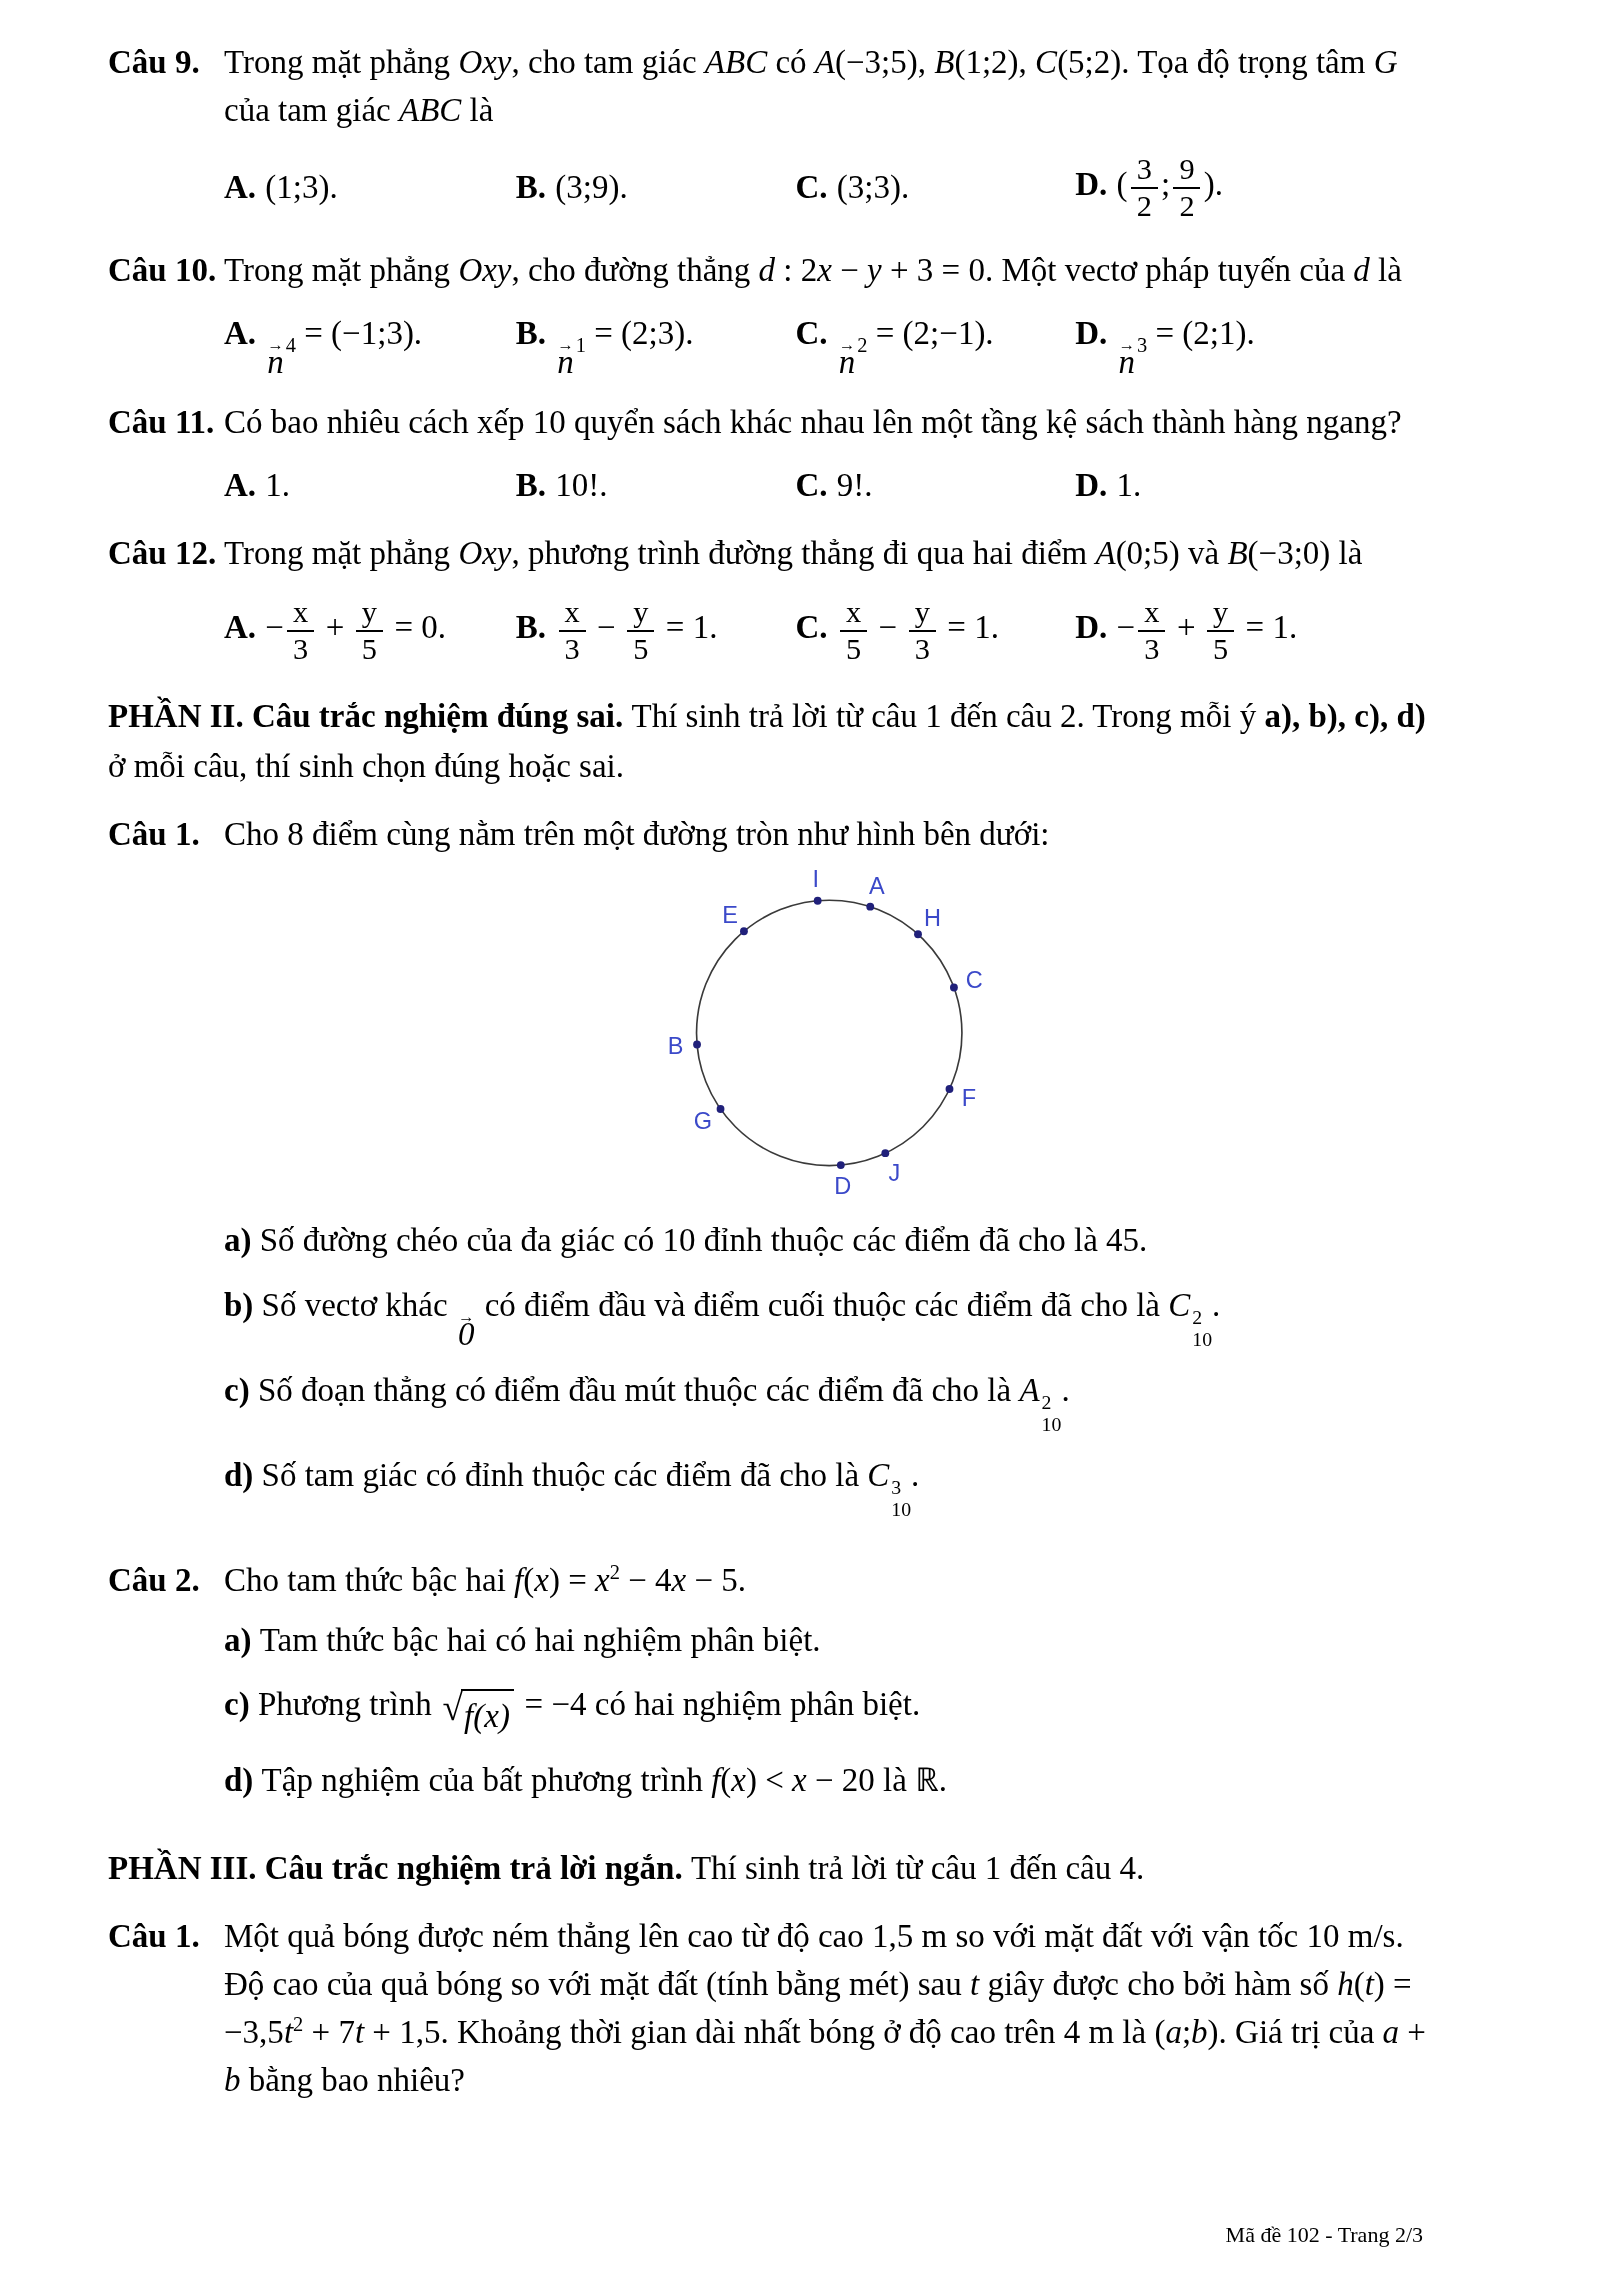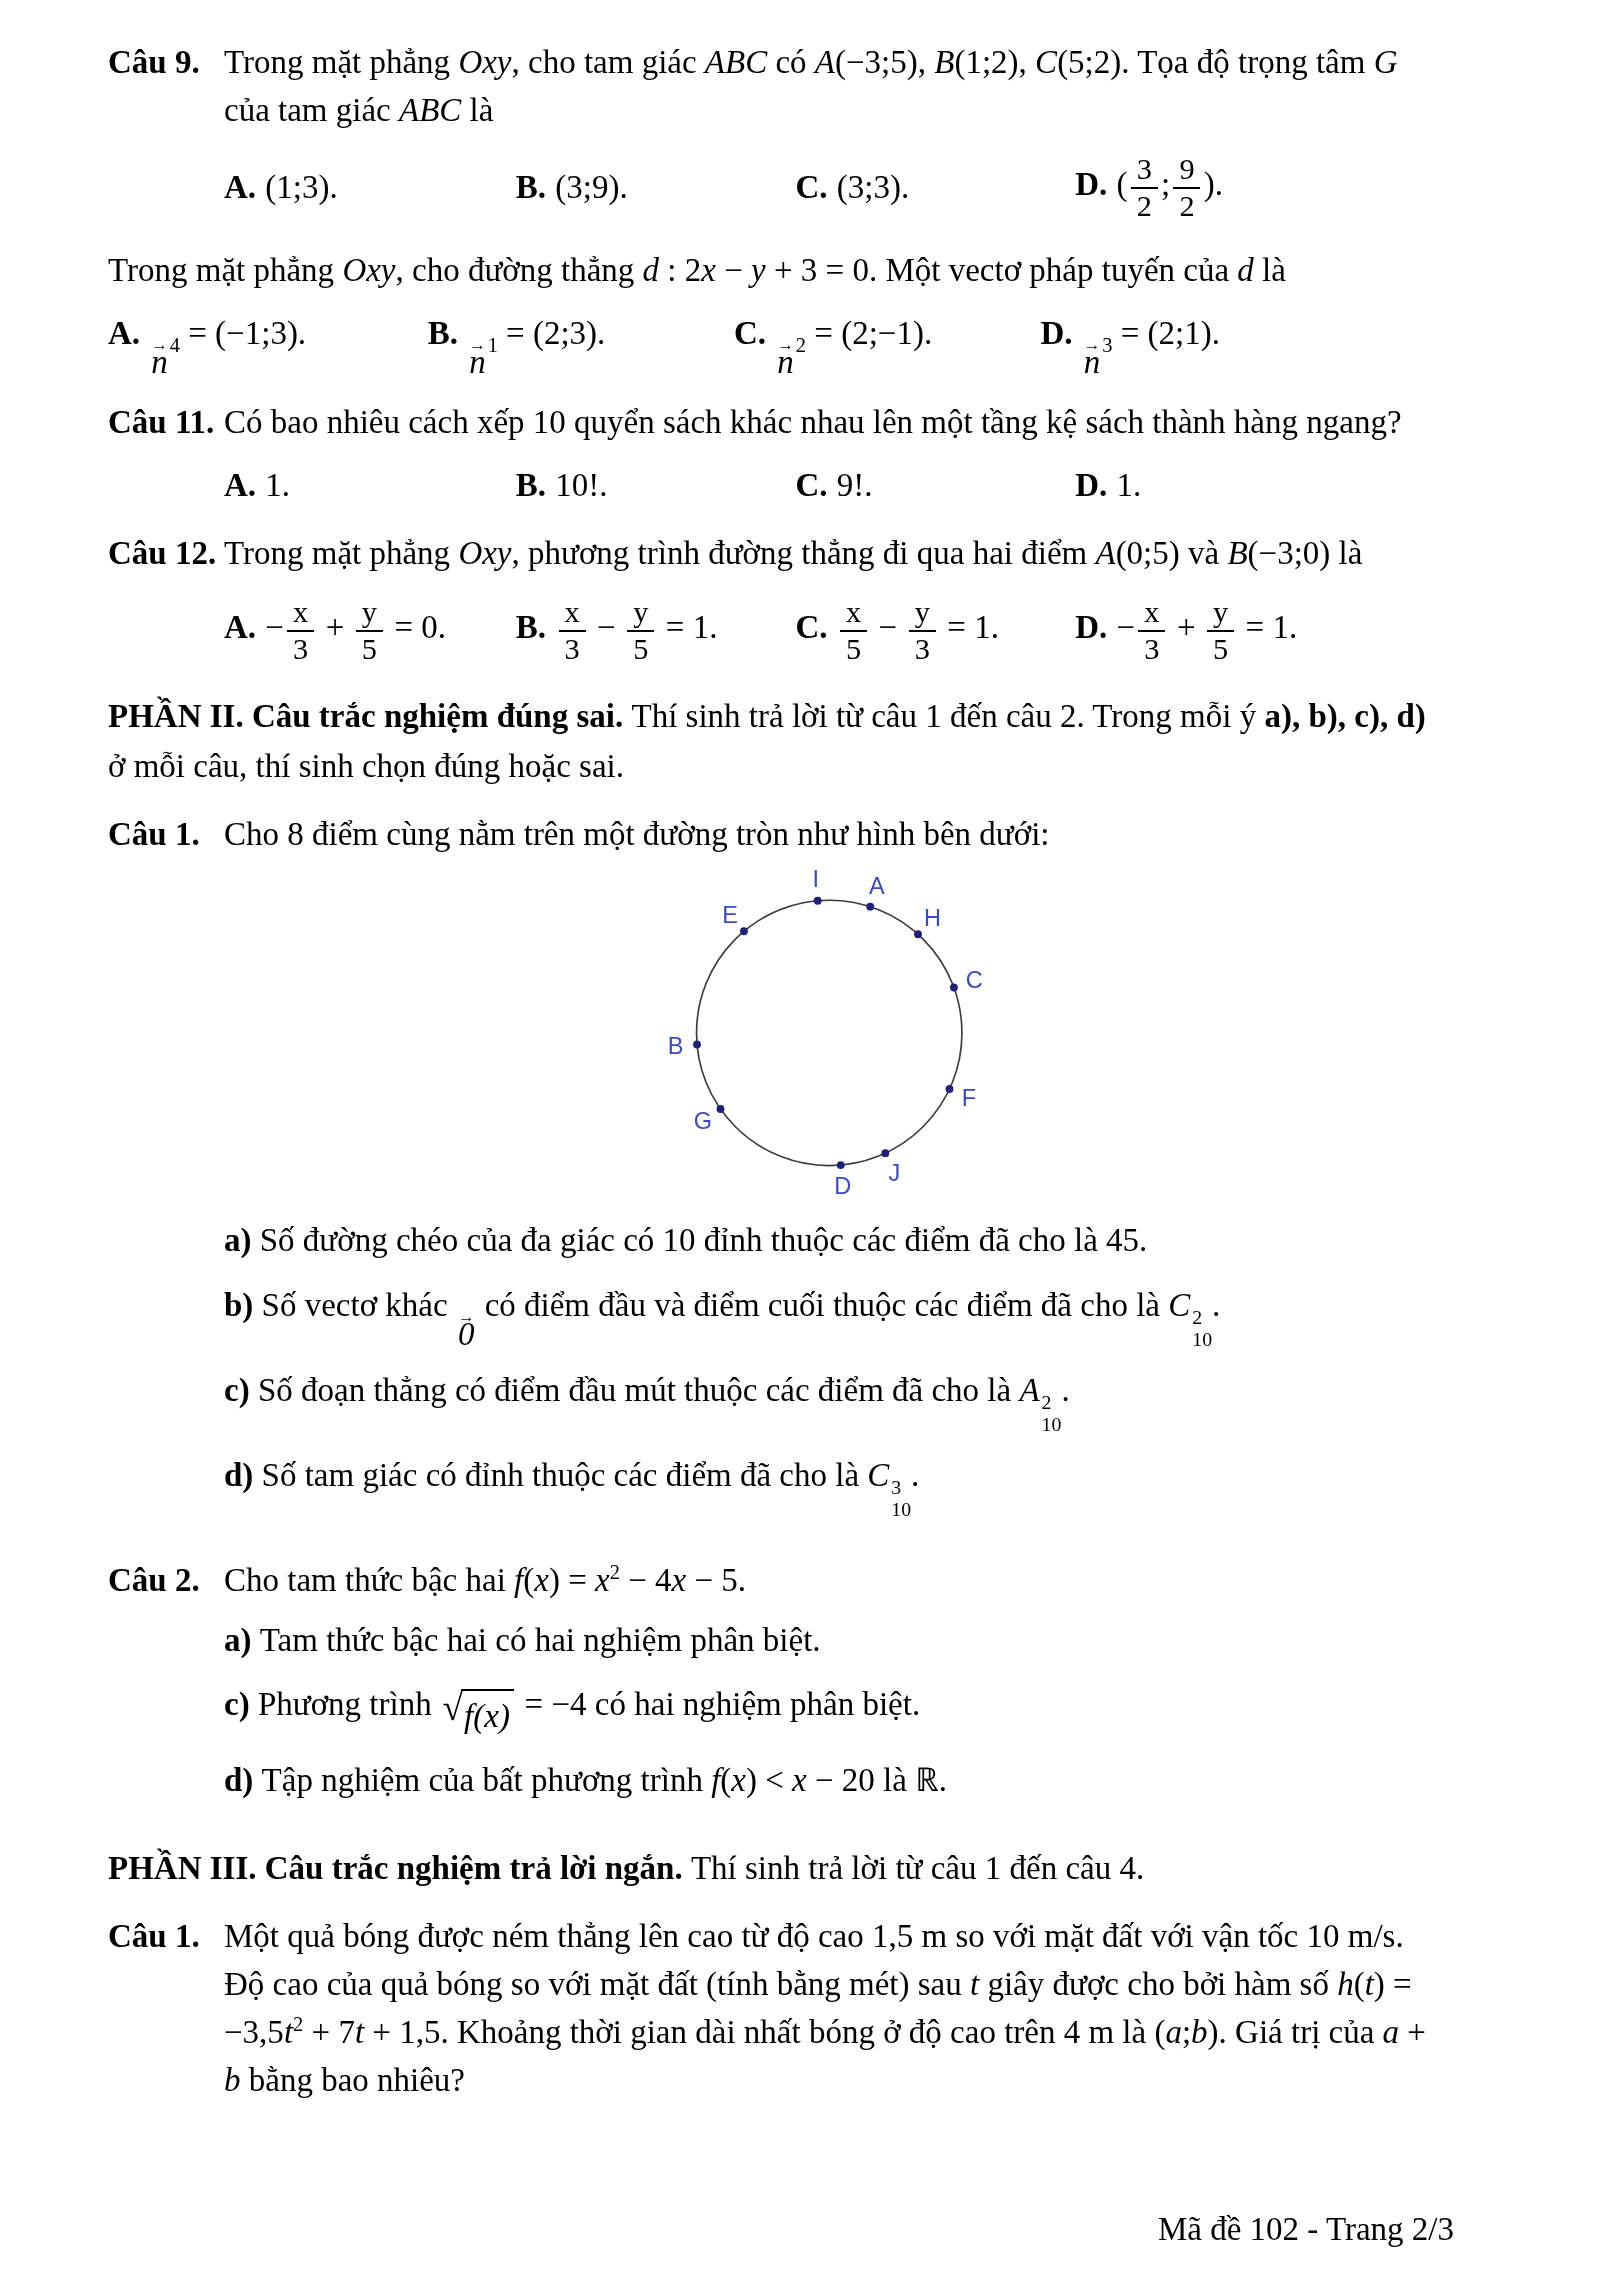--- a/index.html
+++ b/index.html
@@ -33,23 +33,23 @@
 
   .heading { margin: 22px 0 19.6px 0; line-height: 1.5; }
 
   .statements { margin-top: 12px; }
   .statement { margin: 0 0 17px 0; line-height: 1.45; }
 
   .diagram-wrap { display: flex; justify-content: center; margin: 9.2px 0 6.5px 0; }
 
   .footer {
     position: absolute;
-    right: 169px;
+    right: 200px;
     bottom: 47px;
-    font-size: 33px;
+    font-size: 22px;
   }
 
   
   .frac {
     display: inline-flex;
     flex-direction: column;
     align-items: center;
     vertical-align: middle;
     margin: 0 3.3px;
     font-size: 0.92em;
@@ -114,20 +114,21 @@
                 </span>;<span class="frac">
                   <span class="num">9</span>
                   <span class="den">2</span>
                 </span>).</span>
           </div>
         </div>
       </div>
     </div>
 
     <div class="question">
+      <div class="q-label">Câu 10.</div>
       <div class="q-body">
         <div class="q-text">Trong mặt phẳng <i>Oxy</i>, cho đường thẳng <i>d</i> : 2<i>x</i> − <i>y</i> + 3 = 0. Một vectơ pháp tuyến của <i>d</i> là</div>
         <div class="options">
           <div class="option">
             <span class="opt-letter">A.</span><span class="opt-text"><span class="vec">
                   <span class="vec-arrow">→</span>
                   <span>n</span>
                 </span><sub>4</sub> = (−1;3).</span>
           </div>
           <div class="option">

